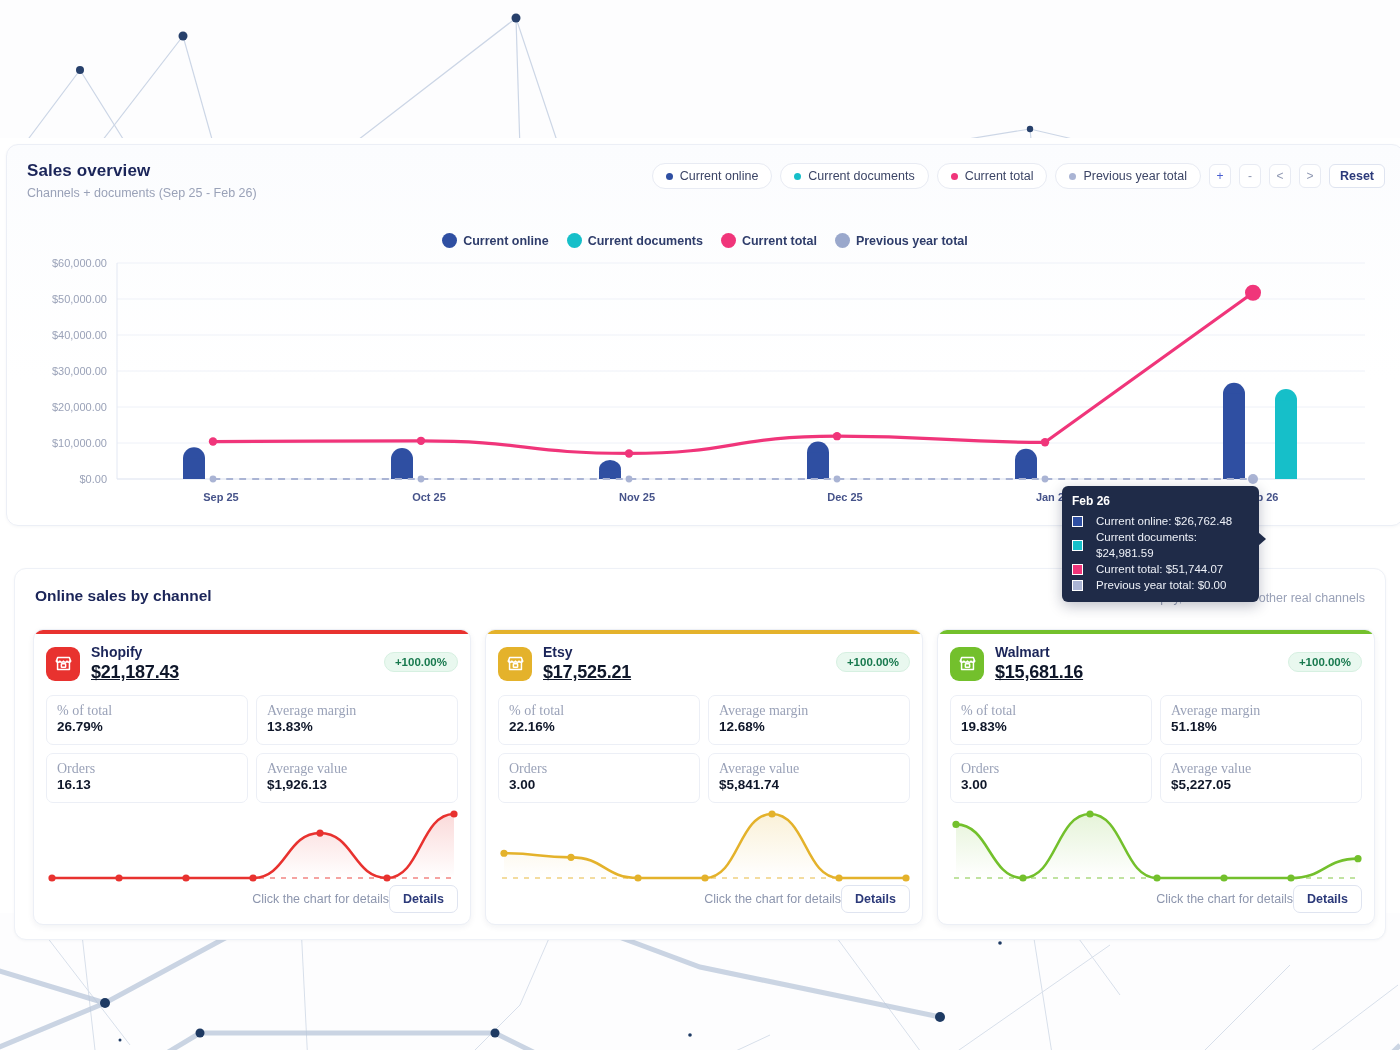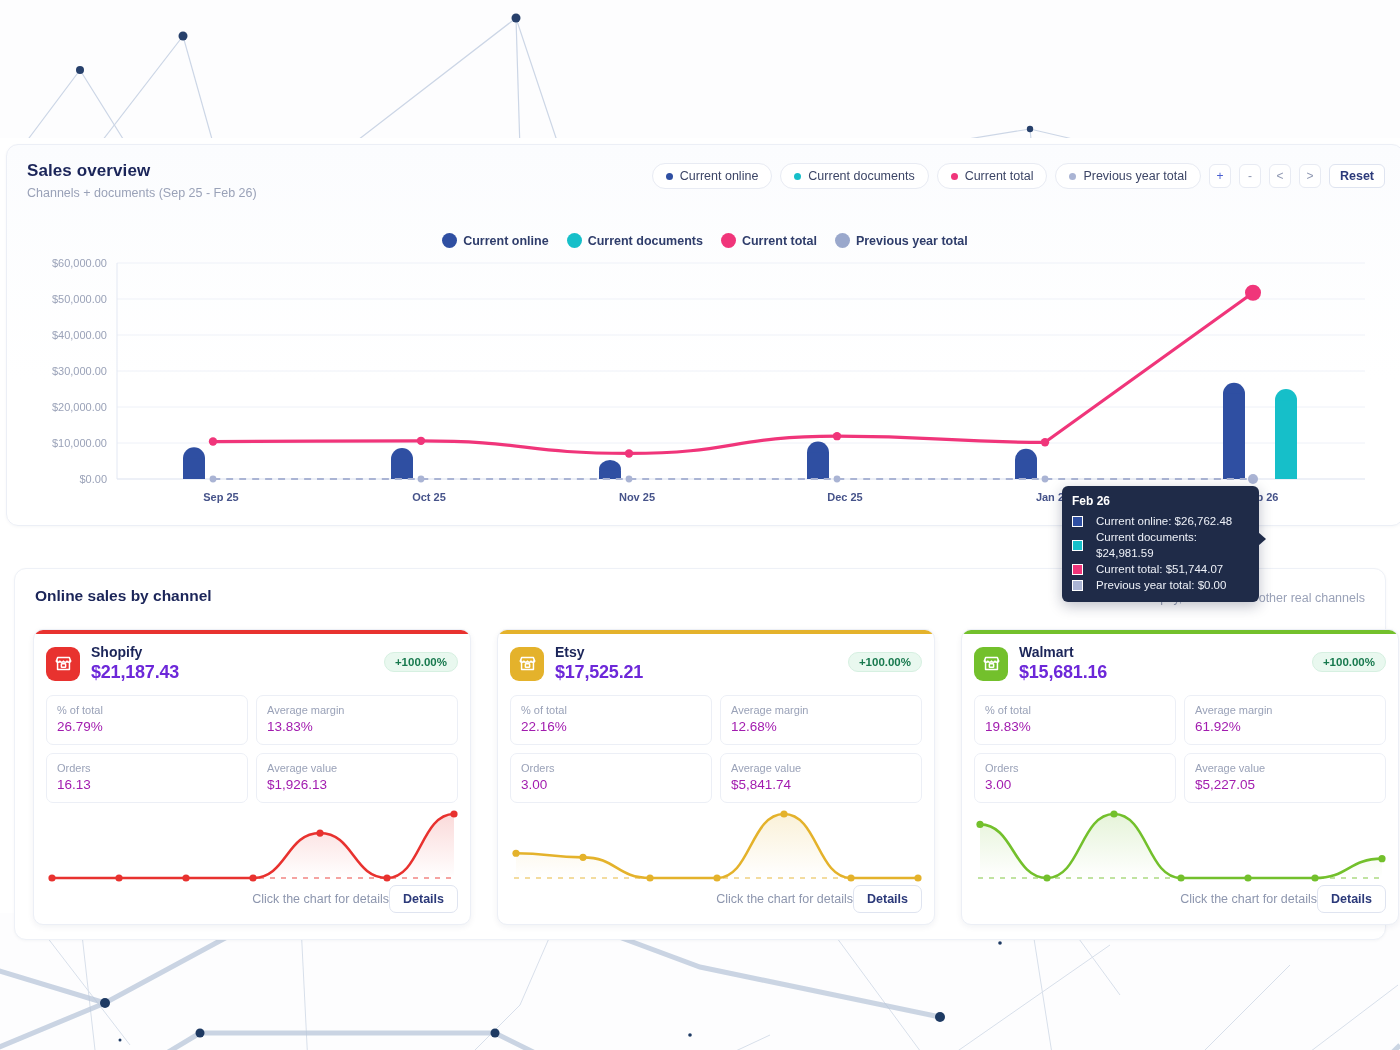--- a/index.html
+++ b/index.html
@@ -92,45 +92,45 @@
   
   #channel-card {
     position: absolute; left: 14px; top: 534px; width: 1372px; height: 372px;
     background: #ffffff; border: 1px solid #eef1f7; border-radius: 12px;
     box-shadow: 0 1px 3px rgba(24,39,75,.04);
     margin-top: 34px;
   }
   .ch-title { position: absolute; left: 20px; top: 18px; font-size: 15.5px; font-weight: bold; color: #1b2559; }
   .ch-note  { position: absolute; right: 20px; top: 22px; font-size: 12.5px; color: #9aa2b8; }
 
-  #cards { position: absolute; left: 18px; top: 60px; display: flex; gap: 26px; }
+  #cards { position: absolute; left: 18px; top: 60px; display: flex; gap: 14px; }
   .chcard {
     width: 438px; height: 296px; background: #fff;
     border: 1px solid #eceff6; border-radius: 10px;
     box-shadow: 0 2px 6px rgba(24,39,75,.06);
     position: relative; overflow: hidden;
   }
   .chcard .topbar { position: absolute; left: 0; top: 0; width: 100%; height: 4px; border-radius: 10px 10px 0 0; }
   .chead { display: flex; align-items: center; padding: 14px 14px 0 12px; position: relative; }
   .cicon {
     width: 34px; height: 34px; border-radius: 9px; flex: none;
     display: flex; align-items: center; justify-content: center;
   }
   .cnames { margin-left: 11px; }
   .cname { font-size: 14px; font-weight: bold; color: #1b2559; line-height: 17px; }
-  .camount { font-size: 18px; font-weight: bold; color: #6d28d9; line-height: 22px; letter-spacing: -.2px; }
+  .camount { font-size: 18px; font-weight: bold; color: #0f172a; line-height: 22px; letter-spacing: -.2px; text-decoration: underline; }
   .cbadge {
     position: absolute; right: 12px; top: 22px;
     background: #e9f8ef; color: #18794e; border: 1px solid #d6f0e1;
     border-radius: 11px; padding: 3px 10px; font-size: 11.5px; font-weight: bold;
   }
   .stats { display: grid; grid-template-columns: 1fr 1fr; gap: 8px; padding: 12px 12px 0 12px; }
   .stat { border: 1px solid #eceff6; border-radius: 7px; padding: 7px 10px 8px 10px; background: #fff; }
-  .stat .k { font-size: 11px; color: #9aa2b8; line-height: 15px; }
-  .stat .v { font-size: 13.5px; font-weight: normal; color: #a21caf; line-height: 18px; }
+  .stat .k { font-size: 14px; color: #9aa2b8; line-height: 15px; font-family: Liberation Serif, serif; }
+  .stat .v { font-size: 13.5px; font-weight: bold; color: #0f172a; line-height: 18px; }
   .spark { position: absolute; left: 10px; top: 170px; width: 418px; height: 92px; }
   .cfoot {
     position: absolute; left: 0; bottom: 0; width: 100%; height: 50px;
     display: flex; align-items: center; justify-content: flex-end; padding: 0 12px;
   }
   .cfoot .hint { font-size: 12.5px; color: #8d96ae; }
   .details-btn {
     border: 1px solid #dfe4f0; border-radius: 7px; background: #fff;
     color: #2c3a7a; font-size: 12.5px; font-weight: bold; padding: 6px 13px; cursor: pointer;
   }
@@ -486,21 +486,21 @@
         <div class="cbadge">+100.00%</div>
       </div>
 
       <div class="stats">
         <div class="stat">
           <div class="k">% of total</div>
           <div class="v">19.83%</div>
         </div>
         <div class="stat">
           <div class="k">Average margin</div>
-          <div class="v">61.92%</div>
+          <div class="v">51.18%</div>
         </div>
         <div class="stat">
           <div class="k">Orders</div>
           <div class="v">3.00</div>
         </div>
         <div class="stat">
           <div class="k">Average value</div>
           <div class="v">$5,227.05</div>
         </div>
       </div>

